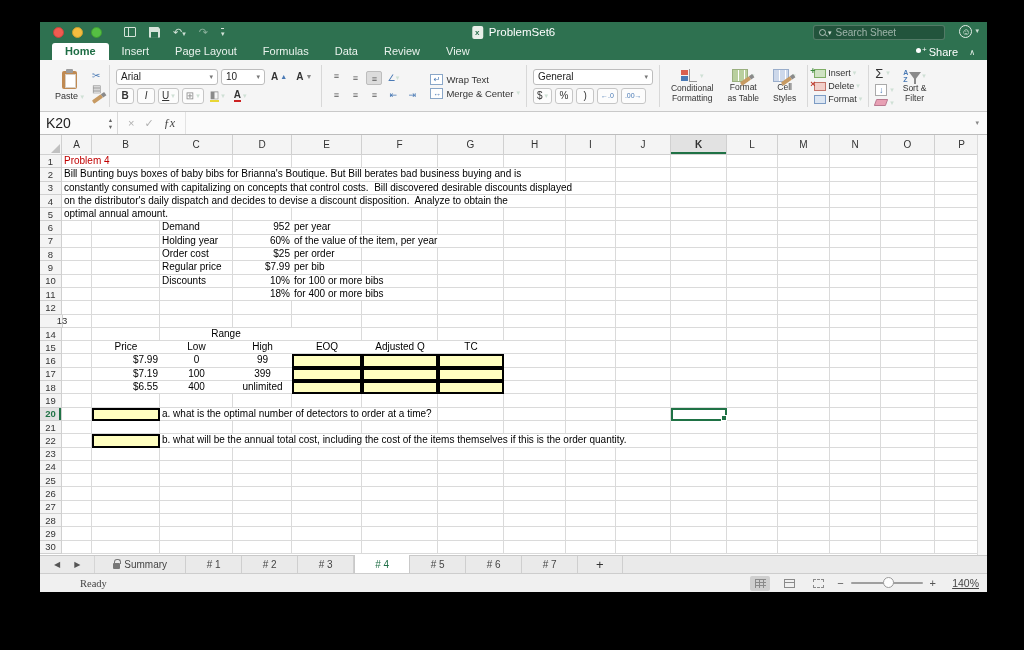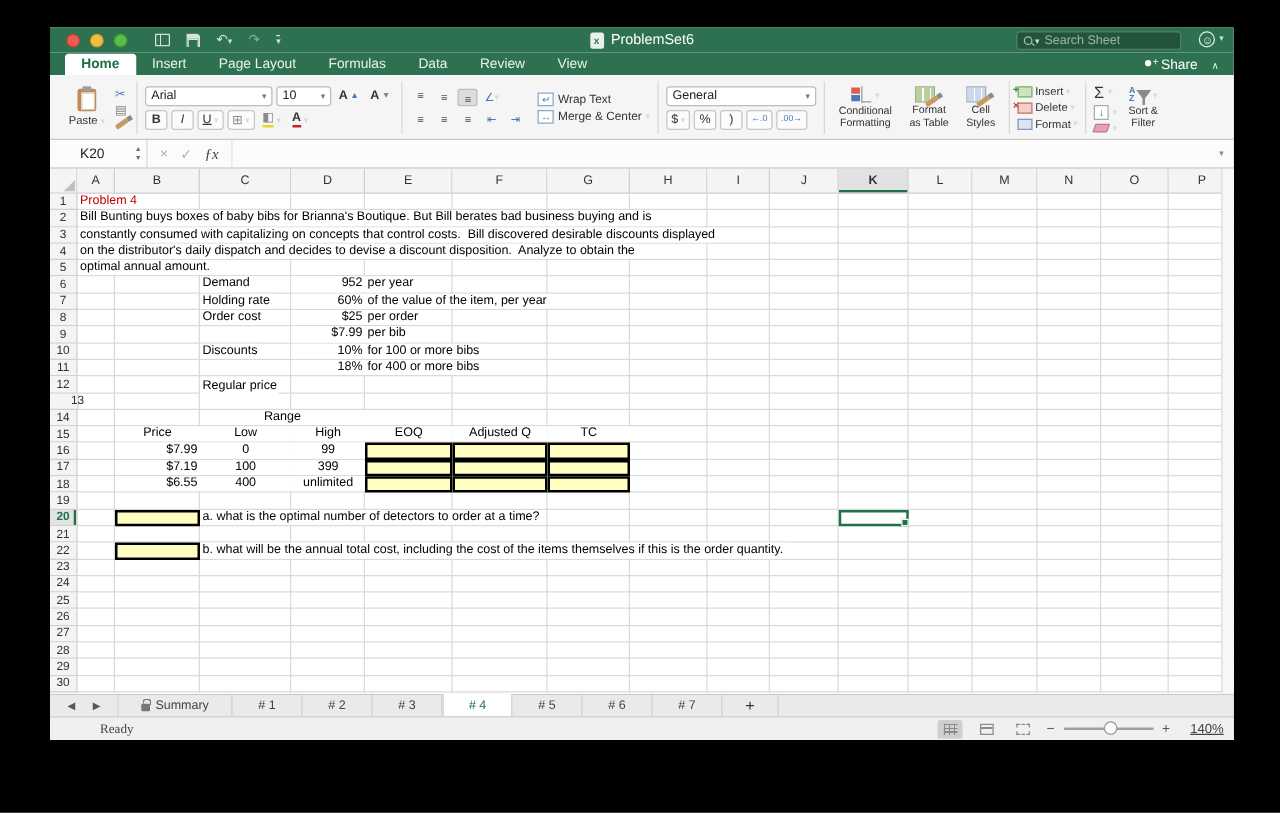--- a/index.html
+++ b/index.html
@@ -87,21 +87,21 @@
   .sigma { font-size:13px; color:#333; }
   .ic-fill { width:12px; height:12px; border:1px solid #aaa; color:#4a7ab5; font-size:9px; display:flex; align-items:center; justify-content:center; background:#fff; }
   .eraser { width:12px; height:7px; background:#e8a0b4; border:1px solid #b97990; transform:skewX(-20deg); border-radius:1px; }
   .azic { display:flex; align-items:center; gap:1px; }
   .az { display:flex; flex-direction:column; font-size:7px; font-weight:bold; color:#4a7ab5; line-height:1; }
   .funnel { width:0; height:0; border-left:6px solid transparent; border-right:6px solid transparent; border-top:8px solid #8a8a8a; position:relative; }
   .funnel:after{ content:""; position:absolute; left:-1px; top:-8px; width:2px; height:12px; background:#8a8a8a; }
 
   
   .fbar { height:23px; background:#fbfbfb; border-bottom:1px solid #bdbdbd; display:flex; align-items:stretch; font-size:11px; color:#333; }
-  .namebox { width:64px; display:flex; align-items:center; padding-left:24px; font-size:11px; color:#222; }
+  .namebox { width:64px; display:flex; align-items:center; padding-left:6px; font-size:14px; color:#222; }
   .stepper { width:14px; display:flex; flex-direction:column; align-items:center; justify-content:center; font-size:5.5px; color:#666; gap:1px; border-right:1px solid #d9d9d9; }
   .fbtns { display:flex; align-items:center; gap:10px; padding:0 10px; border-right:1px solid #e3e3e3; }
   .fx { font-style:italic; font-family:"Liberation Serif",serif; color:#444; font-size:12px; }
   .dimicon { color:#b0b0b0; font-size:11px; }
   .ffield { flex:1; position:relative; }
   .ffield .caret{ position:absolute; right:8px; top:7px; color:#888; }
 
   
   .gridwrap { position:relative; width:947px; height:420px; background:#fff; overflow:hidden; }
   #grid { position:absolute; left:0; top:0; display:grid; grid-auto-rows:13.3px; grid-template-rows:20px; }
@@ -512,27 +512,27 @@
         <div class="ycell" style="grid-area: 21 / 3;"></div>
         <div class="ycell" style="grid-area: 23 / 3;"></div>
         <div class="cell left red" style="grid-area: 2 / 2;">Problem 4</div>
         <div class="cell left" style="grid-area: 3 / 2;">Bill Bunting buys boxes of baby bibs for Brianna's Boutique. But Bill berates bad business buying and is</div>
         <div class="cell left" style="grid-area: 5 / 2;">on the distributor's daily dispatch and decides to devise a discount disposition.  Analyze to obtain the</div>
         <div class="cell left" style="grid-area: 4 / 2;">constantly consumed with capitalizing on concepts that control costs.  Bill discovered desirable discounts displayed</div>
         <div class="cell left" style="grid-area: 6 / 2;">optimal annual amount.</div>
         <div class="cell left" style="grid-area: 7 / 4;">Demand</div>
         <div class="cell r" style="grid-area: 7 / 5;">952</div>
         <div class="cell left" style="grid-area: 7 / 6;">per year</div>
-        <div class="cell left" style="grid-area: 8 / 4;">Holding rate</div>
+        <div class="cell left" style="grid-area: 8 / 4;">Holding year</div>
         <div class="cell r" style="grid-area: 8 / 5;">60%</div>
         <div class="cell left" style="grid-area: 8 / 6;">of the value of the item, per year</div>
         <div class="cell left" style="grid-area: 9 / 4;">Order cost</div>
         <div class="cell r" style="grid-area: 9 / 5;">$25</div>
         <div class="cell left" style="grid-area: 9 / 6;">per order</div>
-        <div class="cell left" style="grid-area: 10 / 4; margin-top: 42px;">Regular price</div>
+        <div class="cell left" style="grid-area: 10 / 4;">Regular price</div>
         <div class="cell r" style="grid-area: 10 / 5;">$7.99</div>
         <div class="cell left" style="grid-area: 10 / 6;">per bib</div>
         <div class="cell left" style="grid-area: 11 / 4;">Discounts</div>
         <div class="cell r" style="grid-area: 11 / 5;">10%</div>
         <div class="cell left" style="grid-area: 11 / 6;">for 100 or more bibs</div>
         <div class="cell r" style="grid-area: 12 / 5;">18%</div>
         <div class="cell left" style="grid-area: 12 / 6;">for 400 or more bibs</div>
         <div class="cell c" style="grid-area: 15 / 4 / auto / span 2;">Range</div>
         <div class="cell c" style="grid-area: 16 / 3;">Price</div>
         <div class="cell c" style="grid-area: 16 / 4;">Low</div>

